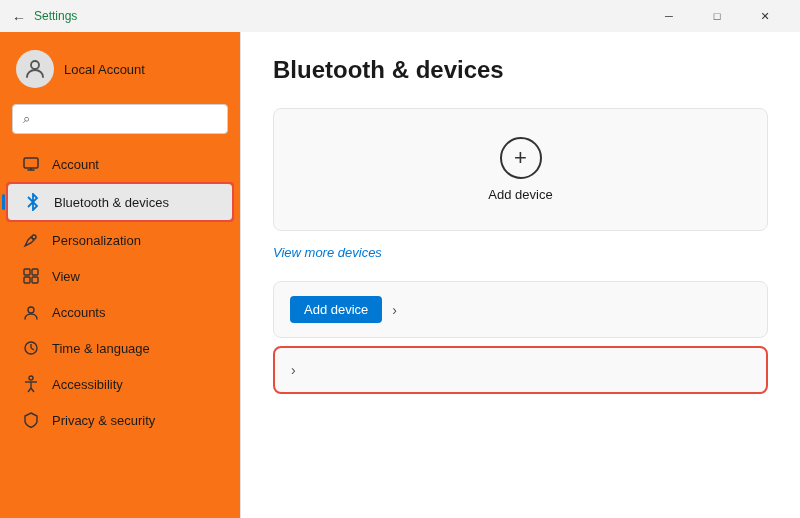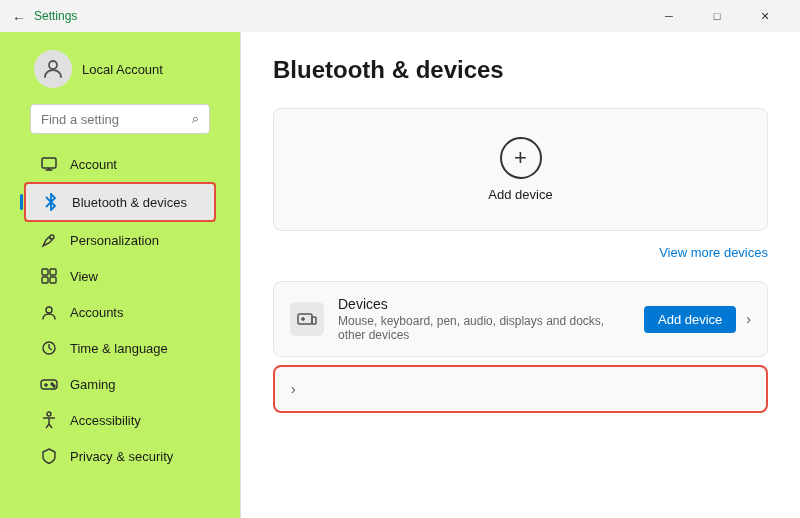--- a/index.html
+++ b/index.html
@@ -53,24 +53,24 @@
     
     .app-body {
       display: flex;
       flex: 1;
       overflow: hidden;
     }
 
     
     .sidebar {
       width: 240px;
-      background: #bef264;
+      background: #f97316;
       display: flex;
       flex-direction: column;
-      padding: 8px 18px;
+      padding: 8px 0;
       flex-shrink: 0;
       overflow-y: auto;
     }
 
     .user-section {
       display: flex;
       align-items: center;
       gap: 10px;
       padding: 10px 16px 16px 16px;
     }
@@ -193,22 +193,22 @@
       color: #333;
       margin-bottom: 8px;
     }
     .add-device-label {
       font-size: 13px;
       color: #1a1a1a;
       font-weight: 500;
     }
 
     .view-more-link {
-      text-align: right;
       margin-bottom: 20px;
+      font-style: italic;
     }
     .view-more-link a {
       color: #0078d4;
       font-size: 13px;
       text-decoration: none;
       cursor: pointer;
     }
 
     
     .settings-row {
@@ -299,21 +299,20 @@
       <div class="user-avatar">
         <svg width="24" height="24" viewBox="0 0 24 24" fill="none">
           <circle cx="12" cy="8" r="4" stroke="#555" stroke-width="1.8"></circle>
           <path d="M4 20c0-4 3.6-7 8-7s8 3 8 7" stroke="#555" stroke-width="1.8" stroke-linecap="round"></path>
         </svg>
       </div>
       <span class="user-name">Local Account</span>
     </div>
 
     <div class="search-box">
-      <input type="text" placeholder="Find a setting" style="">
       <span class="search-icon-char">⌕</span>
     </div>
 
     <div class="nav-item">
       <span class="nav-item-icon">
         <svg width="16" height="16" viewBox="0 0 16 16" fill="#333">
             <rect x="1" y="2" width="14" height="10" rx="1.5" stroke="#333" stroke-width="1.5" fill="none"></rect>
             <line x1="5" y1="14" x2="11" y2="14" stroke="#333" stroke-width="1.5" stroke-linecap="round"></line>
             <line x1="8" y1="12" x2="8" y2="14" stroke="#333" stroke-width="1.5"></line>
           </svg>
@@ -369,32 +368,20 @@
       <span class="nav-item-icon">
         <svg width="16" height="16" viewBox="0 0 16 16" fill="none" stroke="#333" stroke-width="1.4">
           <circle cx="8" cy="8" r="6"></circle>
           <line x1="8" y1="4" x2="8" y2="8"></line>
           <line x1="8" y1="8" x2="11" y2="10"></line>
         </svg>
       </span>
       <span>Time &amp; language</span>
     </div>
 
-    <div class="nav-item">
-      <span class="nav-item-icon">
-        <svg width="18" height="14" viewBox="0 0 18 14" fill="none" stroke="#333" stroke-width="1.4">
-          <rect x="1" y="3" width="16" height="9" rx="3"></rect>
-          <line x1="6" y1="6" x2="6" y2="10"></line>
-          <line x1="4" y1="8" x2="8" y2="8"></line>
-          <circle cx="12" cy="7" r="1" fill="#333"></circle>
-          <circle cx="14" cy="9" r="1" fill="#333"></circle>
-        </svg>
-      </span>
-      <span>Gaming</span>
-    </div>
 
     <div class="nav-item">
       <span class="nav-item-icon">
         <svg width="16" height="18" viewBox="0 0 16 18" fill="none" stroke="#333" stroke-width="1.4">
           <circle cx="8" cy="3" r="2"></circle>
           <line x1="2" y1="7" x2="14" y2="7"></line>
           <line x1="8" y1="7" x2="8" y2="13"></line>
           <line x1="8" y1="13" x2="5" y2="17"></line>
           <line x1="8" y1="13" x2="11" y2="17"></line>
         </svg>
@@ -421,34 +408,20 @@
         <span>+</span>
       </div>
       <span class="add-device-label">Add device</span>
     </div>
 
     <div class="view-more-link">
       <a>View more devices</a>
     </div>
 
     <div class="settings-row">
-      <div class="settings-row-left">
-        <div class="settings-row-icon">
-          <svg width="20" height="18" viewBox="0 0 20 18" fill="none" stroke="#555" stroke-width="1.5">
-            <rect x="1" y="4" width="14" height="10" rx="1.5"></rect>
-            <rect x="15" y="7" width="4" height="7" rx="1"></rect>
-            <line x1="4" y1="9" x2="8" y2="9"></line>
-            <line x1="6" y1="7" x2="6" y2="11"></line>
-          </svg>
-        </div>
-        <div class="settings-row-text">
-          <div class="settings-row-title">Devices</div>
-          <div class="settings-row-desc">Mouse, keyboard, pen, audio, displays and docks, other devices</div>
-        </div>
-      </div>
       <div class="settings-row-right">
         <button class="add-device-btn">Add device</button>
         <span class="chevron-right">›</span>
       </div>
     </div>
 
     <div class="settings-row settings-row-highlight">
       <div class="settings-row-right">
         <span class="chevron-right">›</span>
       </div>

